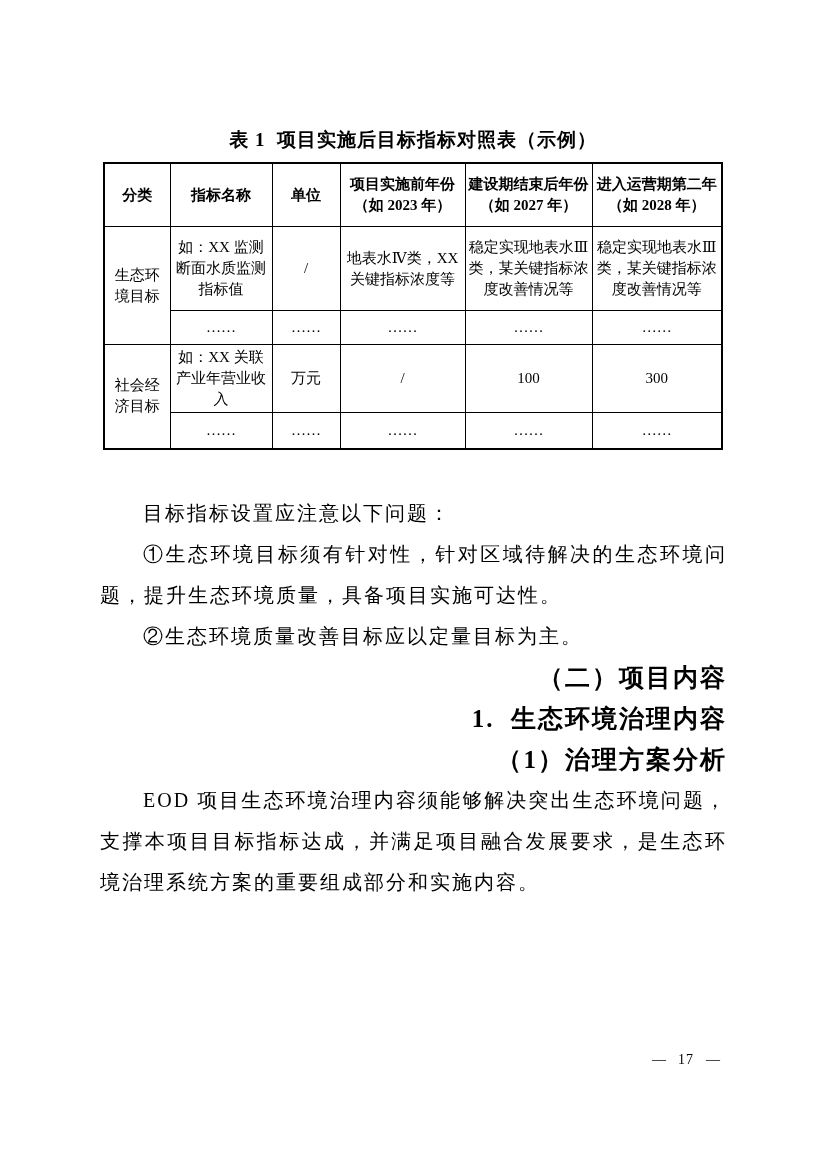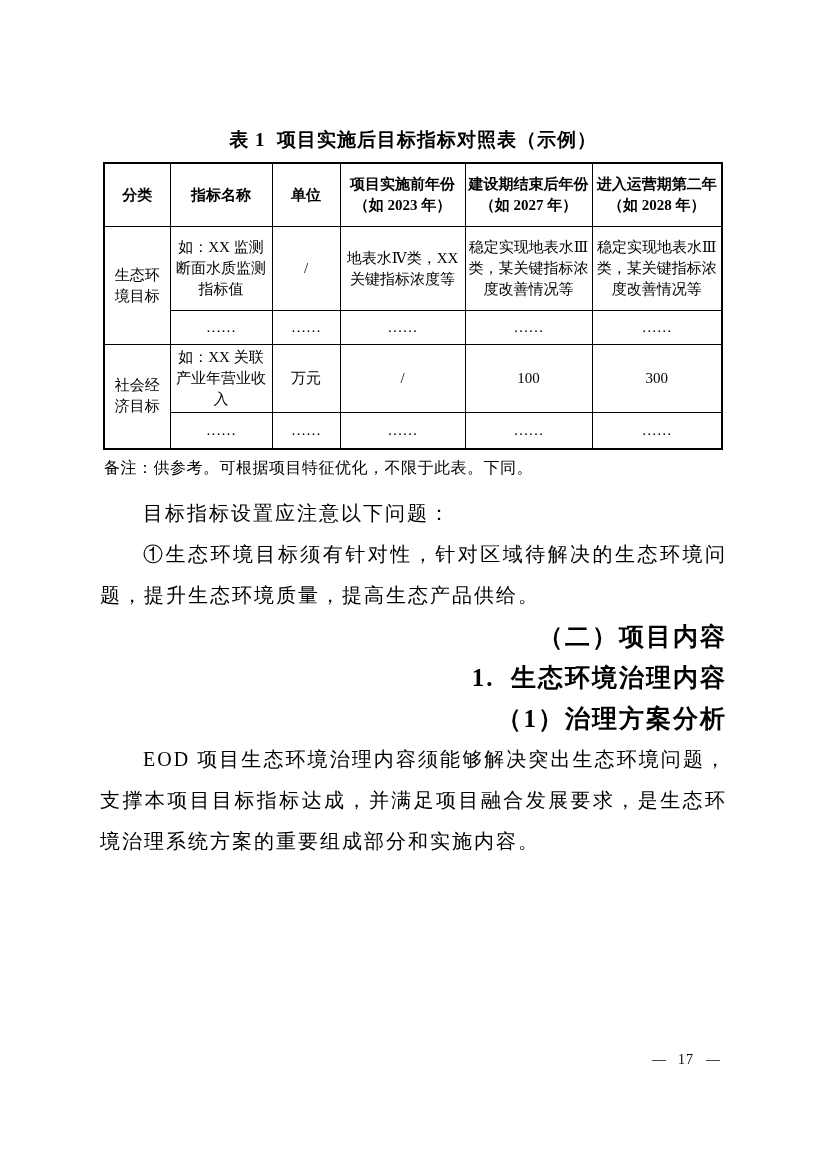--- a/index.html
+++ b/index.html
@@ -163,25 +163,25 @@
       <tr class="row-dots-2">
         <td>……</td>
         <td>……</td>
         <td>……</td>
         <td>……</td>
         <td>……</td>
       </tr>
     </tbody>
   </table>
 
-  <p class="note">备注：供参考。可根据项目特征优化，不限于此表。下同。</p>
 
   <div class="body-text">
     <p>目标指标设置应注意以下问题：</p>
-    <p>①生态环境目标须有针对性，针对区域待解决的生态环境问题，提升生态环境质量，提高生态产品供给。</p>
+    <p>①生态环境目标须有针对性，针对区域待解决的生态环境问题，提升生态环境质量，具备项目实施可达性。</p>
+    <p>②生态环境质量改善目标应以定量目标为主。</p>
     <h2>（二）项目内容</h2>
     <h2>1.  生态环境治理内容</h2>
     <h2>（1）治理方案分析</h2>
     <p>EOD 项目生态环境治理内容须能够解决突出生态环境问题，支撑本项目目标指标达成，并满足项目融合发展要求，是生态环境治理系统方案的重要组成部分和实施内容。</p>
   </div>
 
   <div class="footer">
     <span class="dash">—</span><span class="num">17</span><span class="dash">—</span>
   </div>
 

